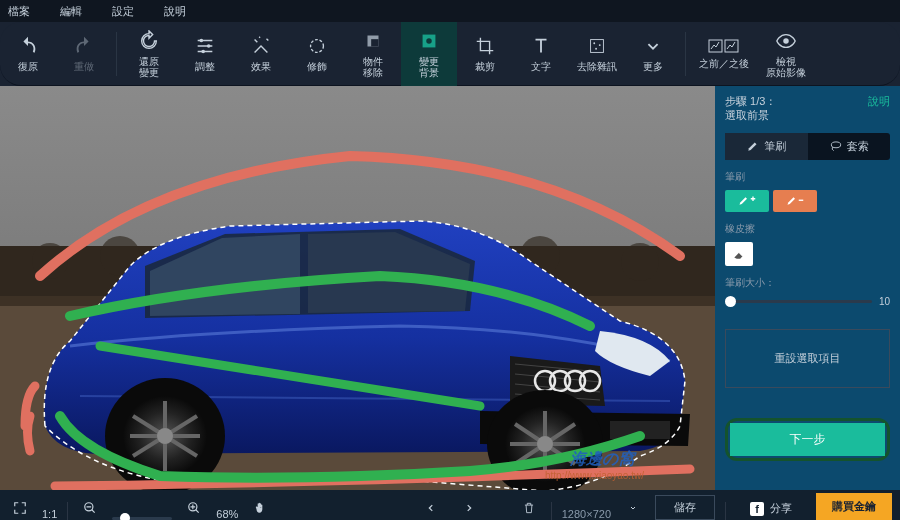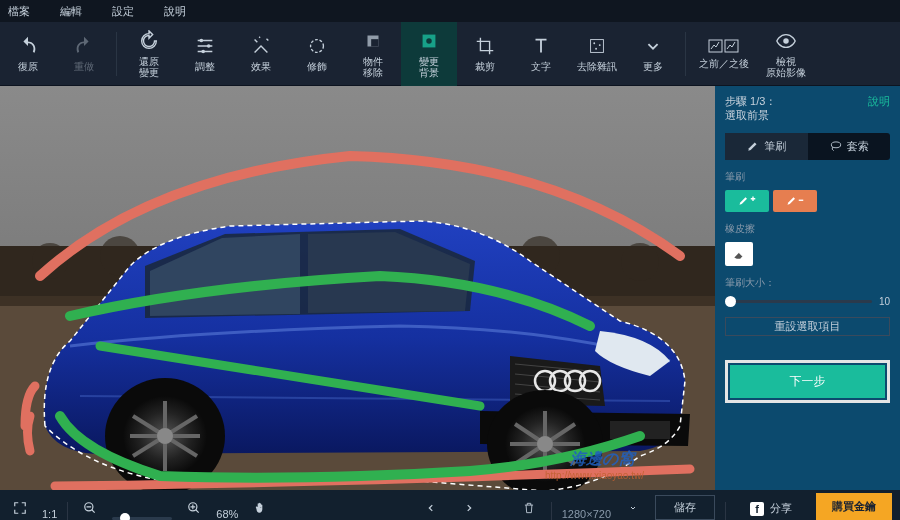--- a/index.html
+++ b/index.html
@@ -1,21 +1,21 @@
 <!DOCTYPE html>
 <html><head>
 <meta charset="utf-8">
 <style>
   * { box-sizing: border-box; margin: 0; padding: 0; font-family: "Microsoft JhengHei", sans-serif; }
   body { width: 900px; height: 520px; background: #1a2332; color: #c5d0db; overflow: hidden; }
   
   .menubar { height: 22px; background: #0f1620; display: flex; align-items: center; padding: 0 8px; font-size: 11px; gap: 30px; }
   .menubar span { cursor: default; }
   
-  .toolbar { height: 64px; background: #1a2332; display: flex; align-items: center; border-bottom: 1px solid #0d1420; }
+  .toolbar { height: 64px; background: #1a2332; display: flex; align-items: center; border-bottom: 1px solid #0d1420; border-radius: 21px; }
   .tool { width: 56px; height: 64px; display: flex; flex-direction: column; align-items: center; justify-content: center; gap: 4px; font-size: 10px; cursor: pointer; position: relative; }
   .tool.active { background: #0d3a3a; }
   .tool.disabled { opacity: 0.4; }
   .tool svg, .tool .ico { width: 22px; height: 22px; }
   .tool-sep { width: 1px; height: 44px; background: #2a3544; margin: 0 4px; }
   .tool-label { font-size: 10px; text-align: center; line-height: 1.1; white-space: pre-line; }
   
   .main { display: flex; height: 404px; }
   .canvas { flex: 1; background: #2a3544; position: relative; overflow: hidden; }
   .canvas svg { width: 100%; height: 100%; display: block; }
@@ -34,22 +34,22 @@
   .brush-btn { width: 44px; height: 22px; display: flex; align-items: center; justify-content: center; border-radius: 2px; cursor: pointer; font-size: 14px; }
   .brush-add { background: #1abc9c; color: #fff; }
   .brush-sub { background: #e67e50; color: #fff; }
   .eraser-btn { width: 28px; height: 24px; background: #fff; border-radius: 2px; display: flex; align-items: center; justify-content: center; cursor: pointer; }
   
   .slider-row { display: flex; align-items: center; }
   .slider { flex: 1; height: 3px; background: #2a3a4c; border-radius: 2px; position: relative; }
   .slider-thumb { position: absolute; left: 0; top: -4px; width: 11px; height: 11px; border-radius: 50%; background: #fff; }
   .slider-val { font-size: 10px; width: 18px; text-align: right; }
   
-  .reset-btn { border: 1px solid #3a4a5c; text-align: center; padding: 1px 0; font-size: 11px; cursor: pointer; margin-top: 4px; }
-  .next-wrap { border: 3px solid #e5e5e5; border-radius: 0; padding: 2px; margin-top: 18px; }
+  .reset-btn { border: 1px solid #3a4a5c; text-align: center; padding: 21px 0; font-size: 11px; cursor: pointer; margin-top: 16px; }
+  .next-wrap { border: 3px solid #14532d; border-radius: 12px; padding: 2px; margin-top: 24px; }
   .next-btn { background: #1abc9c; text-align: center; padding: 8px 0; font-size: 12px; color: #fff; cursor: pointer; }
   
   .statusbar { height: 30px; background: #12202e; display: flex; align-items: flex-end; padding: 0 8px; font-size: 11px; gap: 10px; }
   .sb-btn { width: 24px; height: 24px; display: flex; align-items: center; justify-content: center; cursor: pointer; }
   .sb-zoom-slider { width: 60px; height: 3px; background: #2a3a4c; border-radius: 2px; position: relative; }
   .sb-zoom-slider .thumb { position: absolute; left: 8px; top: -4px; width: 10px; height: 10px; border-radius: 50%; background: #fff; }
   .sb-spacer { flex: 1; }
   .sb-center { position: absolute; left: 50%; transform: translateX(-50%); display: flex; align-items: center; gap: 14px; }
   .dims { font-size: 11px; color: #8a9aab; }
   .save-btn { padding: 4px 18px; border: 1px solid #3a4a5c; cursor: pointer; font-size: 11px; }

